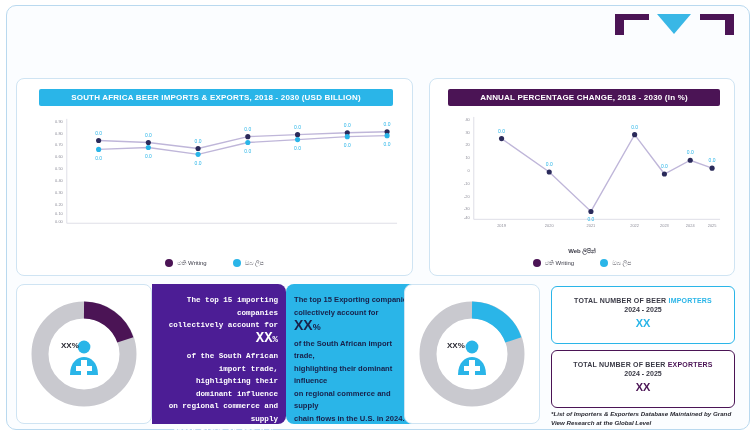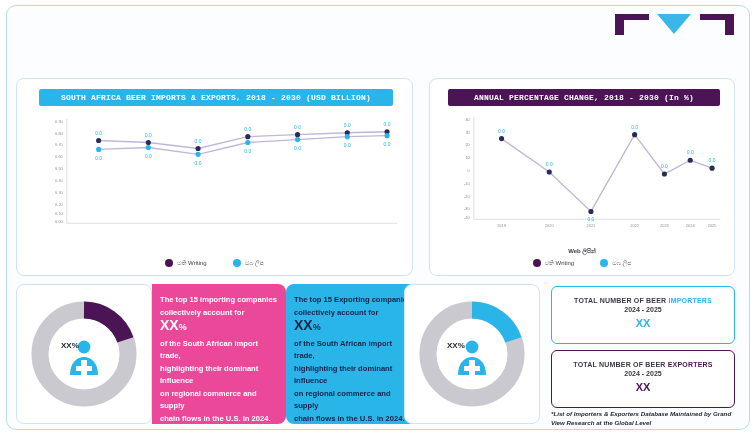--- a/index.html
+++ b/index.html
@@ -80,21 +80,20 @@
     position: absolute;
     top: 10px;
     height: 17px;
     line-height: 17px;
     color: #ffffff;
     font-size: 8px;
     font-weight: bold;
     letter-spacing: 0.2px;
     text-align: center;
     border-radius: 2px;
-    font-family: Liberation Mono, monospace;
   }
   .chart-title.left  { left: 22px; width: 354px; background: #2ab5e8; }
   .chart-title.right { left: 18px; width: 272px; background: #4b1455; }
 
   .plot {
     position: absolute;
     left: 10px; right: 10px;
     top: 34px; bottom: 36px;
   }
   .plot svg { display: block; width: 100%; height: 100%; }
@@ -143,23 +142,24 @@
     height: 140px;
     box-sizing: border-box;
     padding: 10px 8px 8px 8px;
     font-size: 7.6px;
     line-height: 12.5px;
     font-weight: bold;
     border-radius: 0 8px 8px 0;
   }
   .panel-text.importers {
     left: 152px;
-    background: #ec4899;
+    background: #4c1d95;
     color: #ffffff;
-    text-align: left;
+    text-align: right;
+    font-family: Liberation Mono, monospace;
   }
   .panel-text.exporters {
     left: 286px;
     background: #2ab5e8;
     color: #18214a;
     text-align: left;
     border-radius: 8px 0 0 8px;
   }
   .big-xx { font-size: 14px; font-weight: bold; }
   .big-xx .pct { font-size: 9px; }

